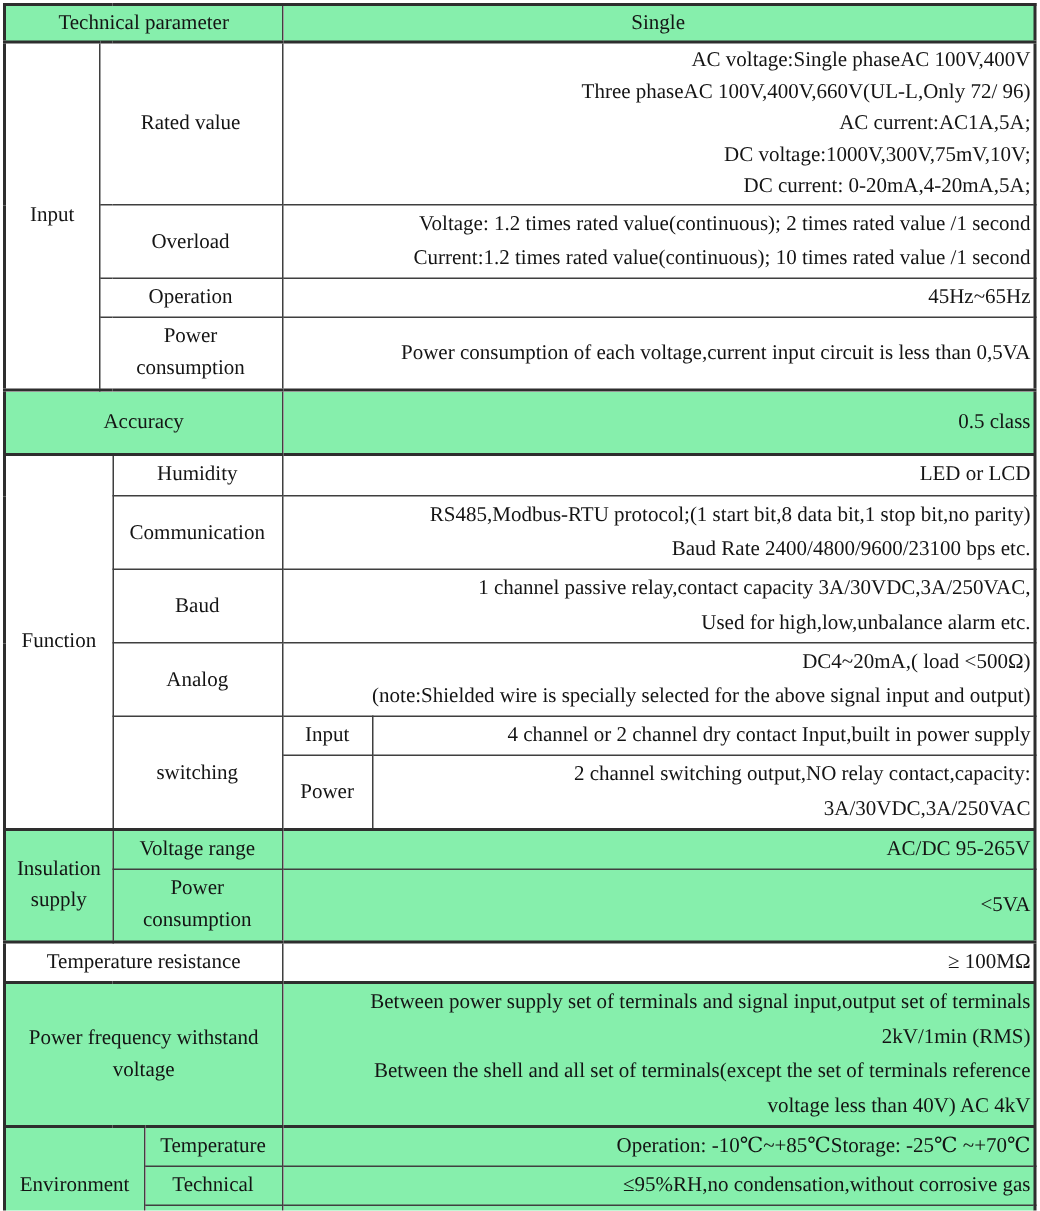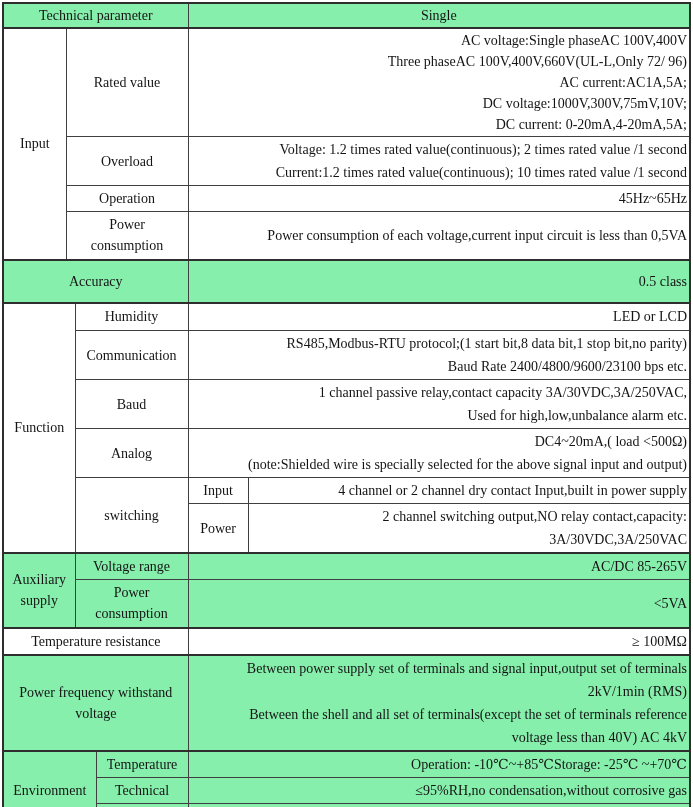--- a/index.html
+++ b/index.html
@@ -104,24 +104,24 @@
       <td class="lbl">Input</td>
       <td class="val">4 channel or 2 channel dry contact Input,built in power supply</td>
     </tr>
     <tr style="height:49px">
       <td class="lbl">Power</td>
       <td class="val">2 channel switching output,NO relay contact,capacity:
 3A/30VDC,3A/250VAC</td>
     </tr>
 
     <tr class="sec gray" style="height:25px">
-      <td class="lbl" rowspan="2" colspan="2">Auxiliary
+      <td class="lbl" rowspan="2" colspan="2">Insulation
 supply</td>
       <td class="lbl" colspan="2">Voltage range</td>
-      <td class="val" colspan="2">AC/DC 85-265V</td>
+      <td class="val" colspan="2">AC/DC 95-265V</td>
     </tr>
     <tr class="gray" style="height:48px">
       <td class="lbl" colspan="2">Power
 consumption</td>
       <td class="val" colspan="2">&lt;5VA</td>
     </tr>
 
     <tr class="sec" style="height:23px">
       <td class="lbl" colspan="4">Temperature resistance</td>
       <td class="val" colspan="2">≥ 100MΩ</td>

